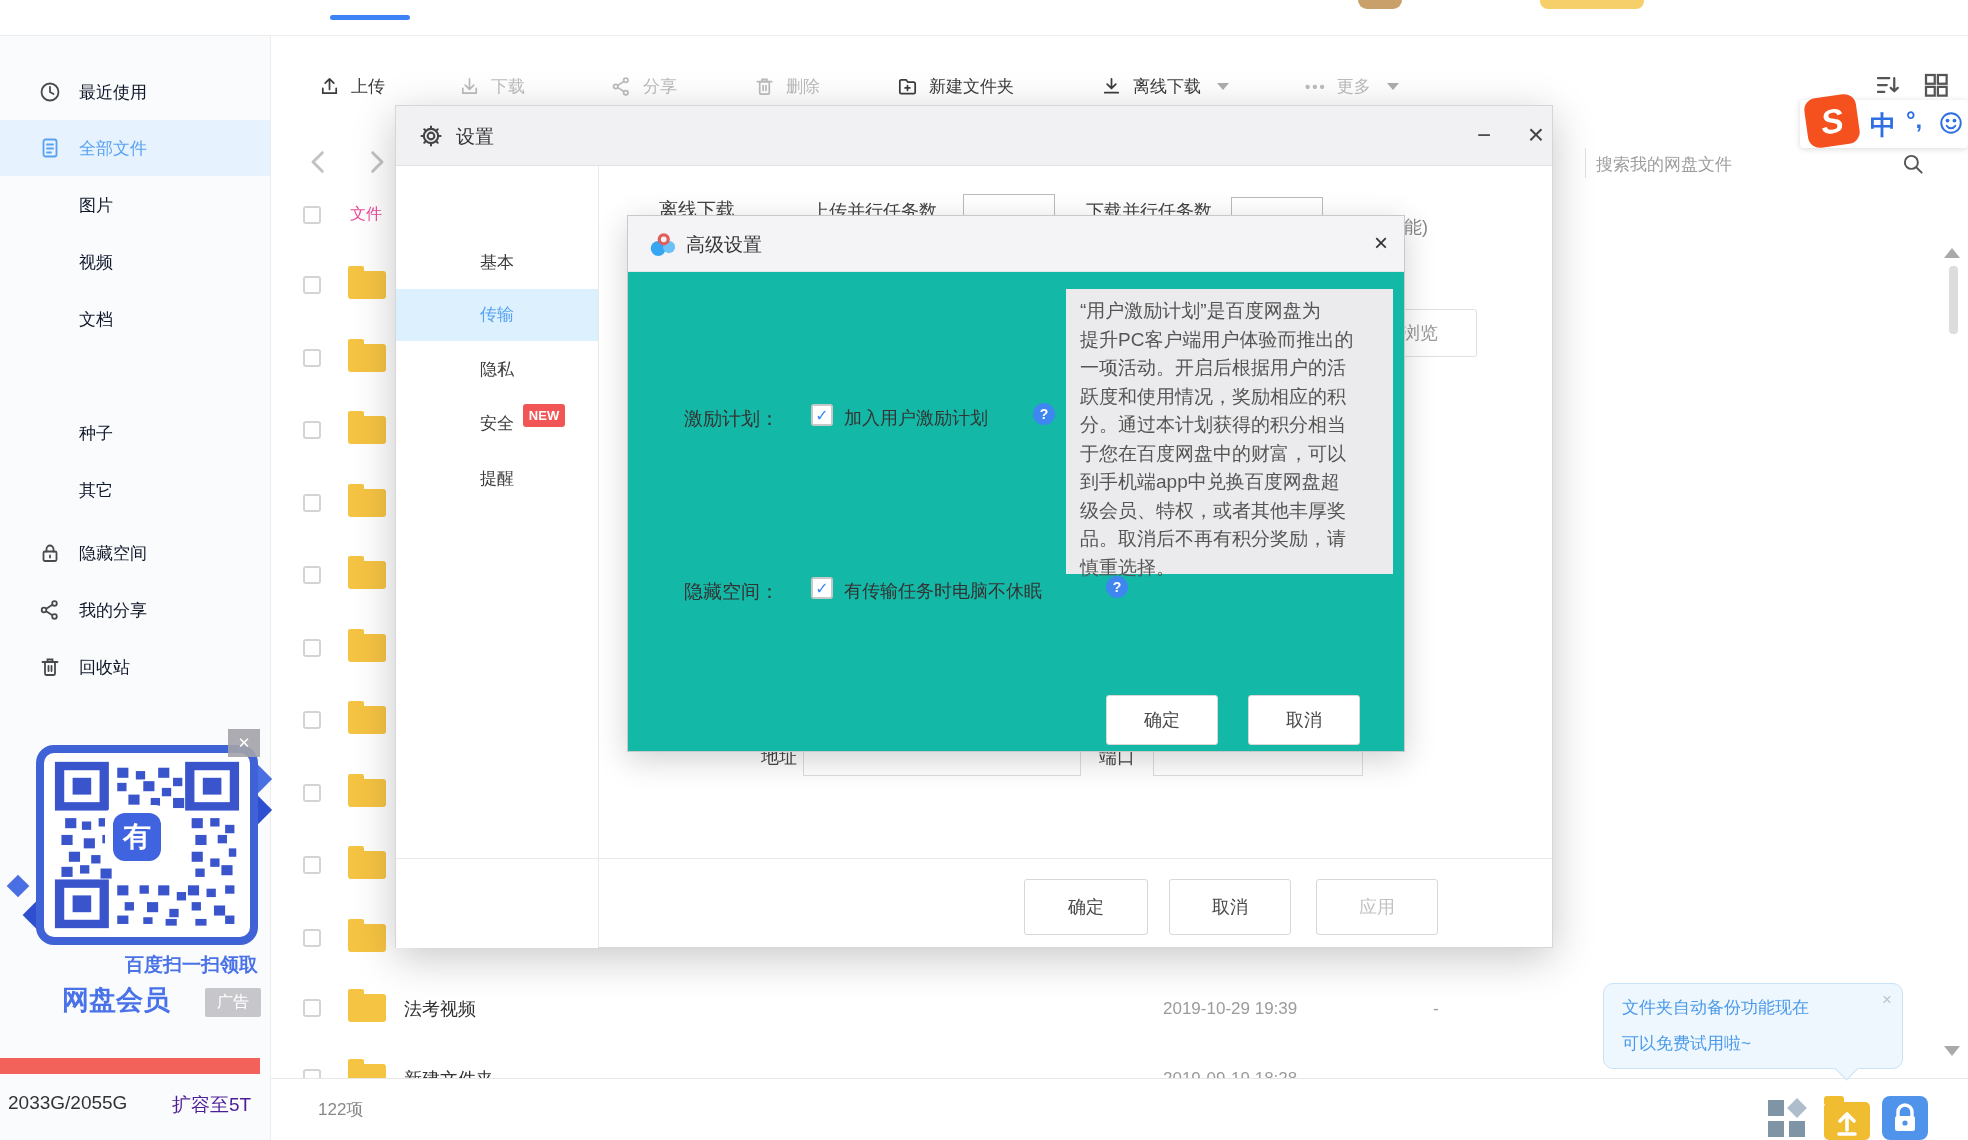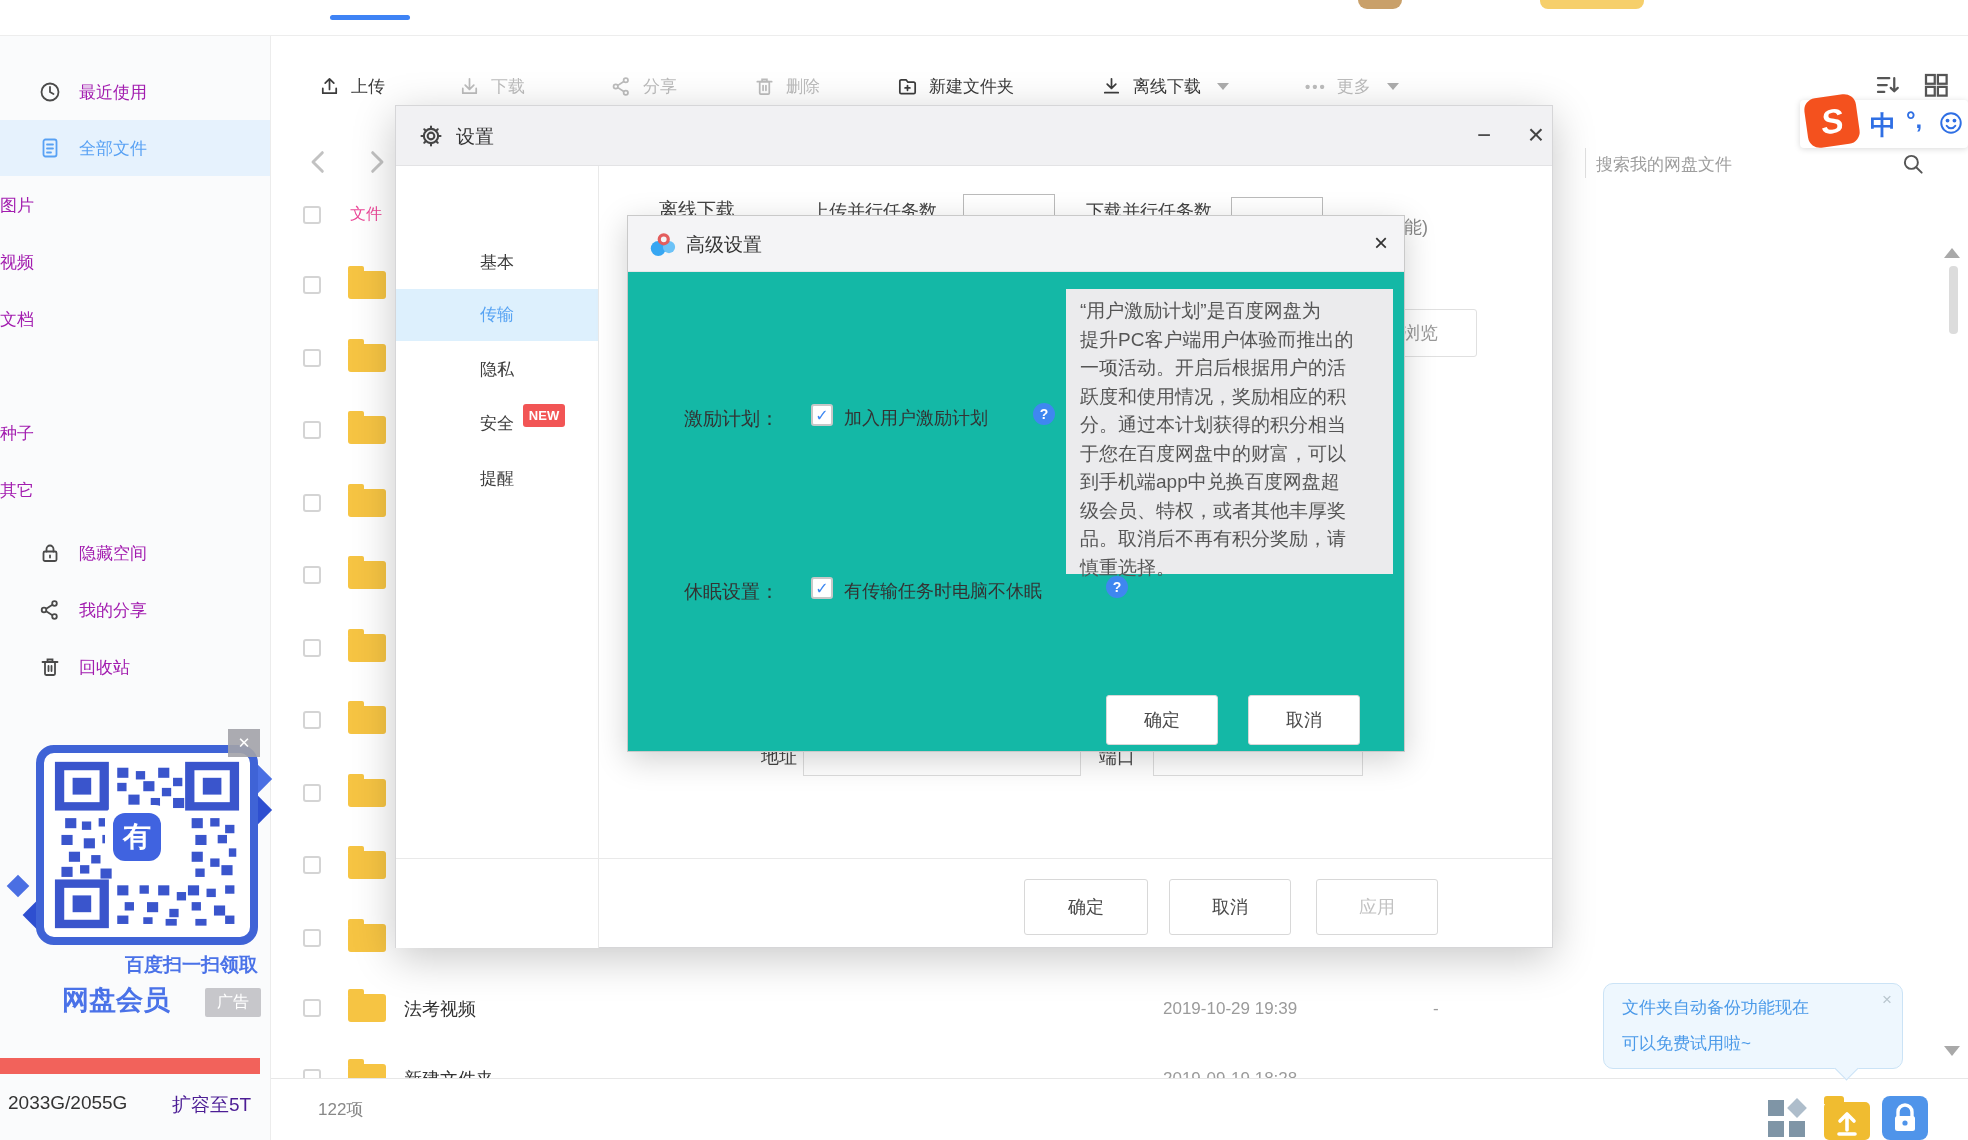--- a/index.html
+++ b/index.html
@@ -7,23 +7,23 @@
        font-family:"Liberation Sans","DejaVu Sans",sans-serif;color:#333}
   .abs{position:absolute}
   svg{display:block}
   
   .top-strip{left:0;top:0;width:1968px;height:35px;background:#fff;border-bottom:1px solid #ededed}
   .tab-underline{left:330px;top:15px;width:80px;height:5px;background:#3e83f5;border-radius:3px}
   .avatar-frag{left:1358px;top:0;width:44px;height:9px;background:#c9a06a;border-radius:0 0 22px 22px}
   .vip-frag{left:1540px;top:0;width:104px;height:9px;background:#f6cf6b;border-radius:0 0 8px 8px}
   
   .sidebar{left:0;top:36px;width:270px;height:1104px;background:#fafbfc;border-right:1px solid #ececec}
-  .side-item{position:absolute;left:0;width:270px;height:44px;display:flex;align-items:center;font-size:17px;color:#a21caf;cursor:pointer}
+  .side-item{position:absolute;left:0;width:270px;height:44px;display:flex;align-items:center;font-size:17px;color:#0f172a;cursor:pointer}
   .side-item .si-icon{margin-left:38px;margin-right:17px;width:24px;height:24px;color:#4a4a4a}
-  .side-item.noicon{}
+  .side-item.noicon{padding-left:79px}
   .side-active-bg{left:0;top:84px;width:270px;height:56px;background:#e6f2fd}
   .side-item.active{color:#58a1f4}
   .side-item.active .si-icon{color:#58a1f4}
   
   .qr-box{left:36px;top:745px;width:222px;height:200px;background:#fff;border:8px solid #3f63d6;border-radius:18px;box-sizing:border-box}
   .qr-pattern{position:absolute;left:10px;top:8px;width:186px;height:168px}
   .qr-center-white{position:absolute;left:61px;top:52px;width:64px;height:64px;background:#fff;border-radius:14px}
   .qr-center-blue{position:absolute;left:69px;top:60px;width:48px;height:48px;background:#4063e0;border-radius:12px;
                   display:flex;align-items:center;justify-content:center;color:#fff;font-size:28px;font-weight:bold}
   .qr-close{left:228px;top:729px;width:32px;height:28px;background:rgba(162,162,168,.9);color:#fff;font-size:15px;
@@ -515,21 +515,21 @@
 品。取消后不再有积分奖励，请
 慎重选择。</div>
 
   <div class="adv-label" style="left:56px;top:190px">激励计划：</div>
   <div class="checkbox" style="left:183px;top:188px">
       <span>✓</span>
     </div>
   <div class="opt-text" style="left:216px;top:190px">加入用户激励计划</div>
   <div class="help" style="left:405px;top:187px">?</div>
 
-  <div class="adv-label" style="left:56px;top:363px">休眠设置：</div>
+  <div class="adv-label" style="left:56px;top:363px">隐藏空间：</div>
   <div class="checkbox" style="left:183px;top:361px">
       <span>✓</span>
     </div>
   <div class="opt-text" style="left:216px;top:363px">有传输任务时电脑不休眠</div>
   <div class="help" style="left:478px;top:360px">?</div>
 
   <div class="btn" style="left:478px;top:479px;width:110px;height:48px">确定</div>
   <div class="btn" style="left:620px;top:479px;width:110px;height:48px">取消</div>
 </div>
 

